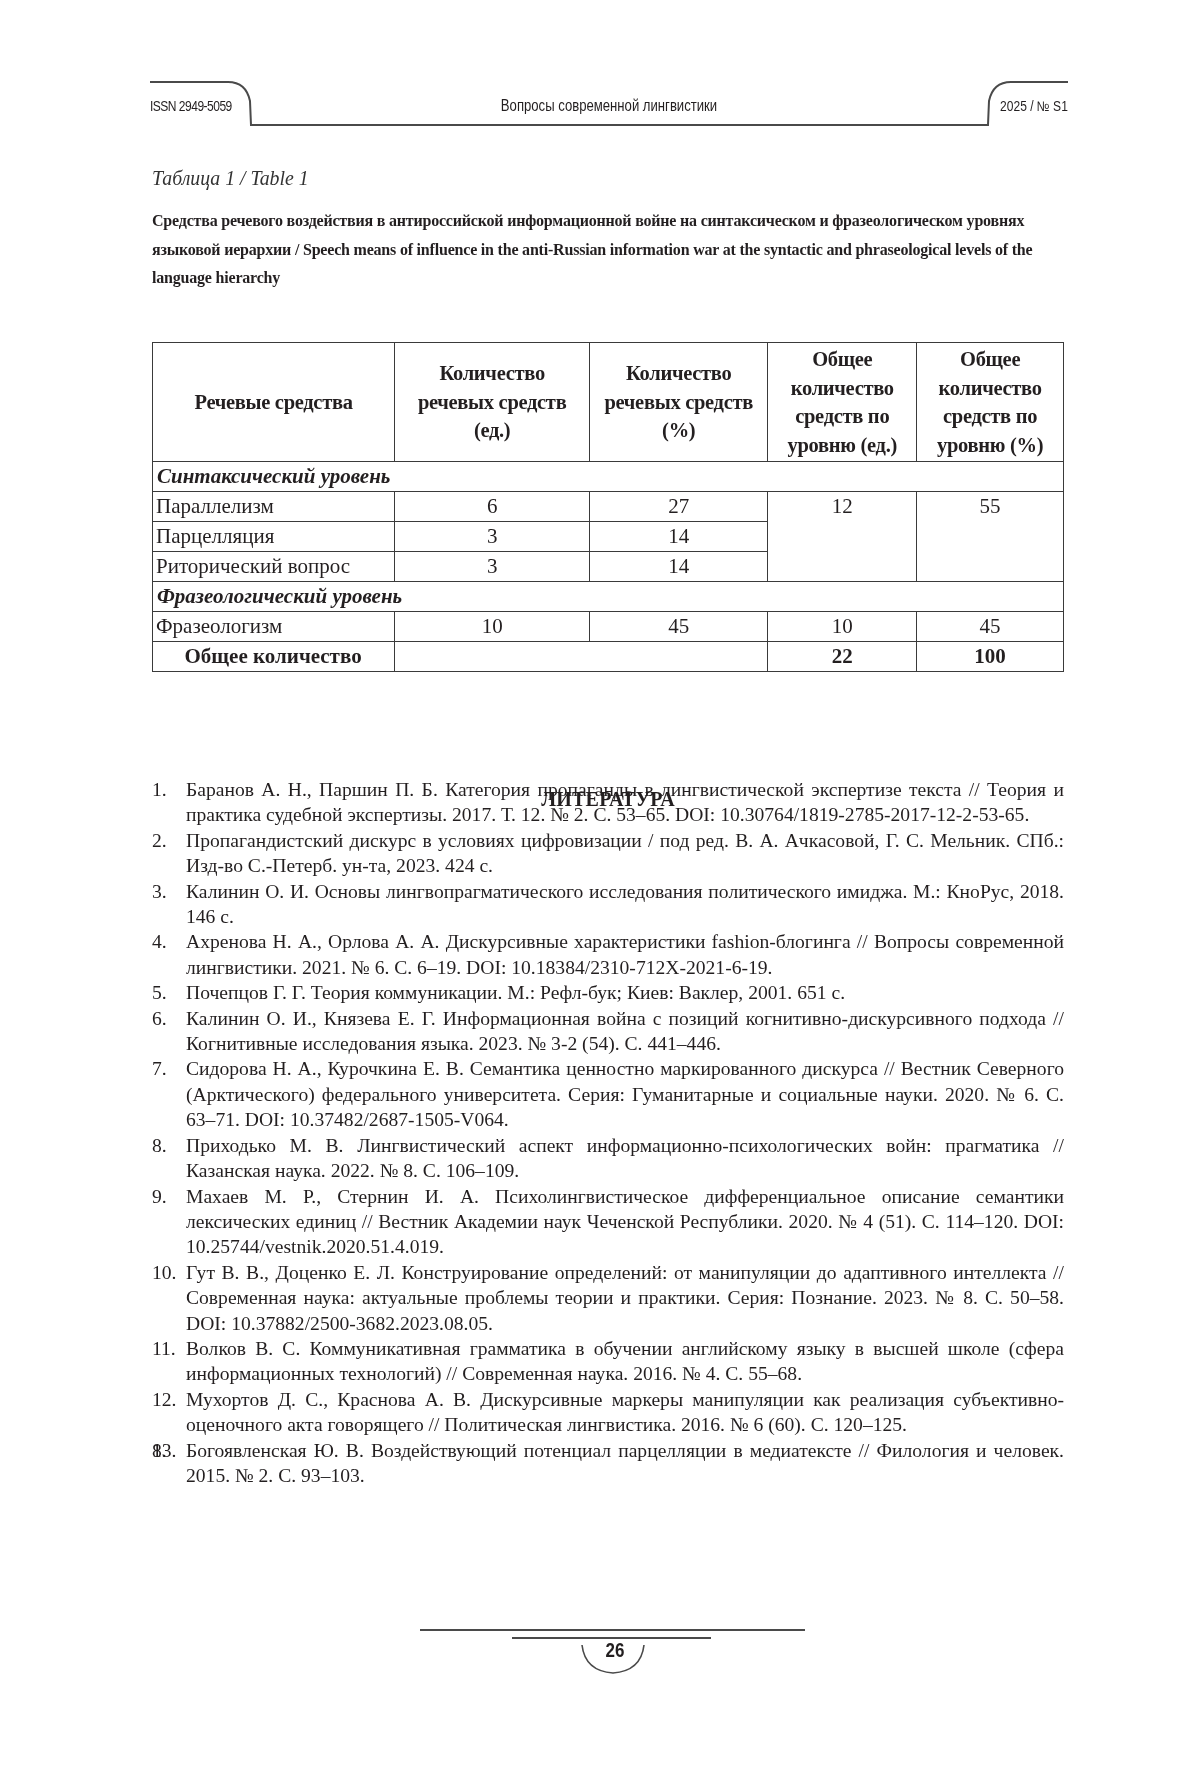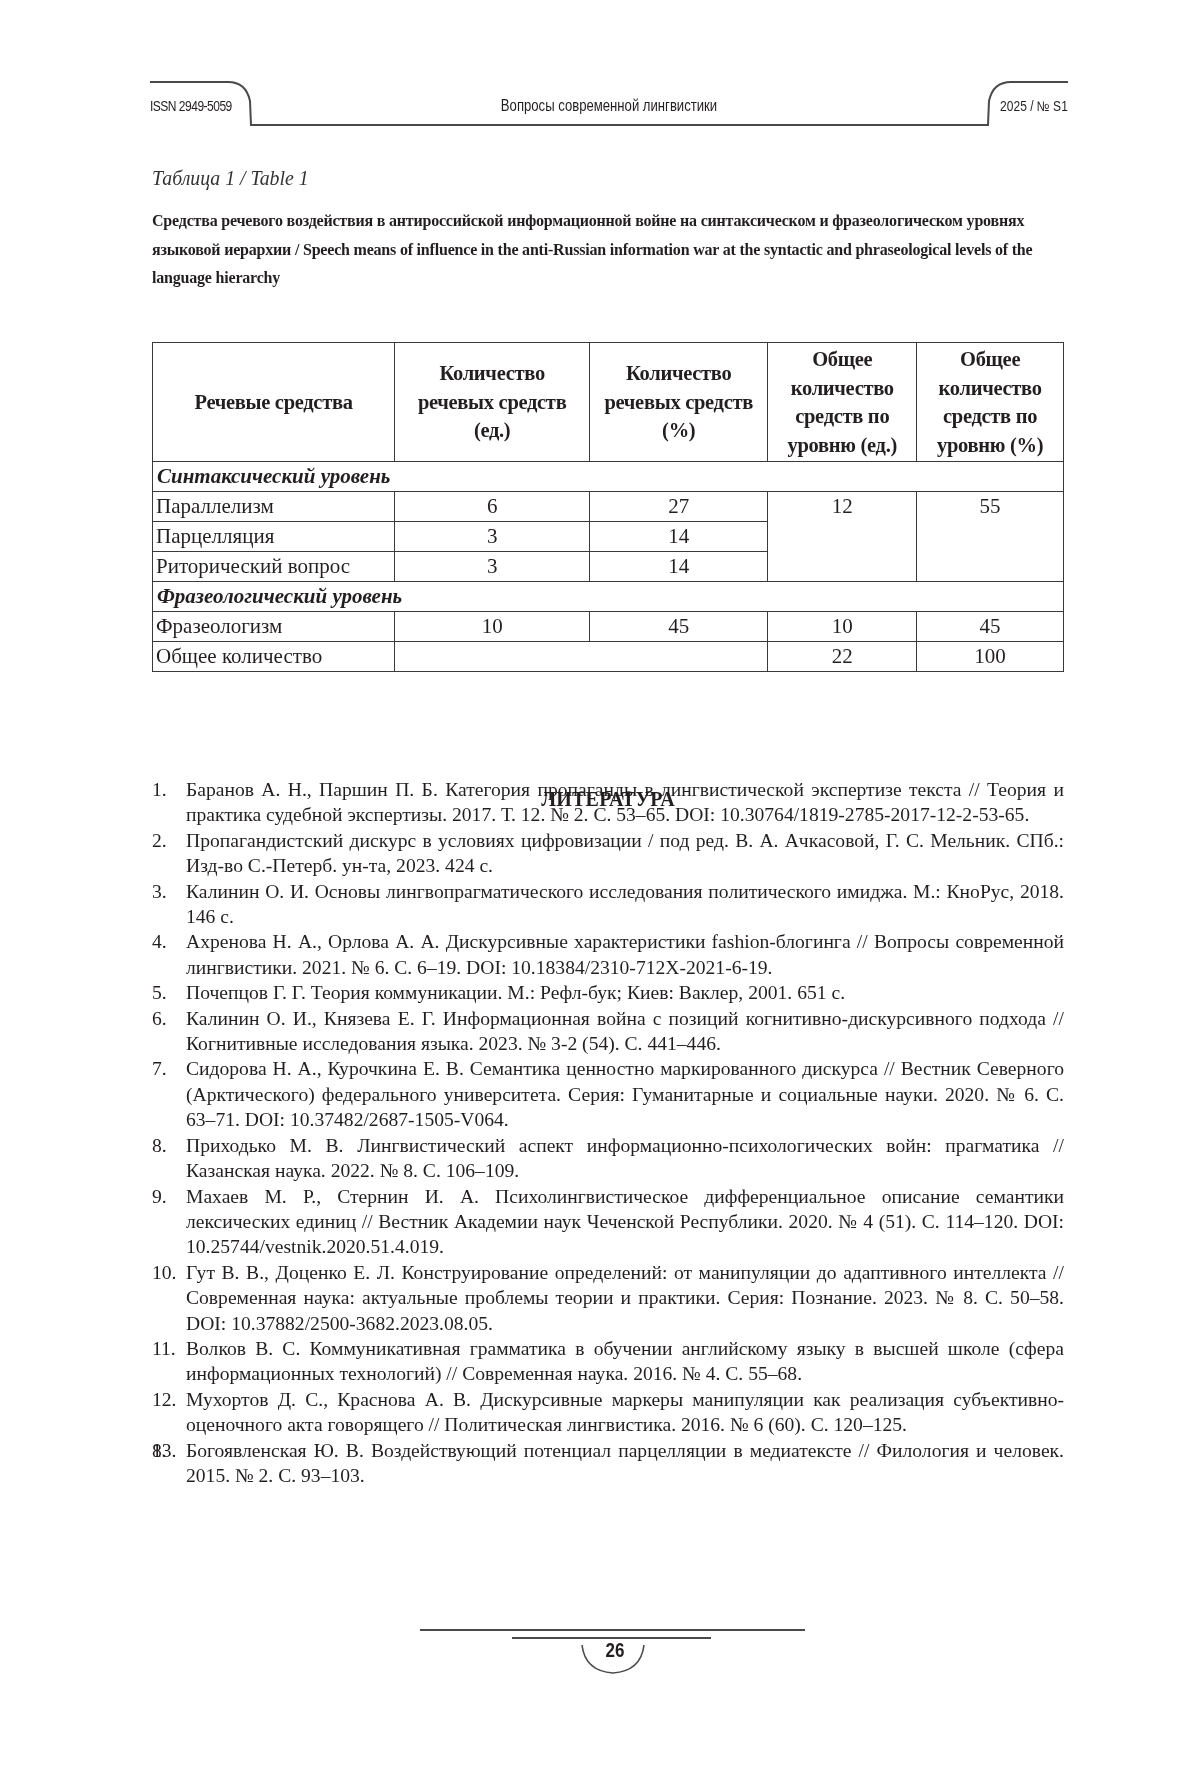--- a/index.html
+++ b/index.html
@@ -17,21 +17,21 @@
 
   
   .data-table { position: absolute; left: 152px; top: 342px; width: 912px; border-collapse: collapse; font-size: 21px; }
   .data-table th, .data-table td { border: 1.6px solid #3a3a3a; padding: 0 4px; }
   .data-table th { font-weight: bold; text-align: center; line-height: 28.5px; height: 118px; font-size: 20.5px; letter-spacing: -0.3px; }
   .data-table td { height: 29px; line-height: 29px; }
   .data-table td.num { text-align: center; }
   .data-table td.name { text-align: left; padding-left: 3px; white-space: nowrap; }
   .data-table td.level { text-align: left; font-weight: bold; font-style: italic; }
   .data-table td.top { vertical-align: top; }
-  .data-table tr.total td { font-weight: normal; }
+  .data-table tr.total td { font-weight: bold; text-align: center; }
   .col1 { width: 231px; } .col2 { width: 186px; } .col3 { width: 170px; } .col4 { width: 142px; } .col5 { width: 140px; }
 
   
   .refs-heading { position: absolute; left: 152px; top: 788px; width: 912px; text-align: center; font-weight: bold; font-size: 20px; letter-spacing: 0.2px; }
   .refs-list { position: absolute; left: 152px; top: 777px; width: 912px; margin: 0; padding: 0; list-style: none; font-size: 19.6px; line-height: 25.4px; }
   .refs-list li { position: relative; padding-left: 34px; text-align: justify; }
   .refs-list .ref-num { position: absolute; left: 0; top: 0; }
 
   
   .footer { position: absolute; left: 420px; top: 1615px; width: 390px; height: 80px; }

